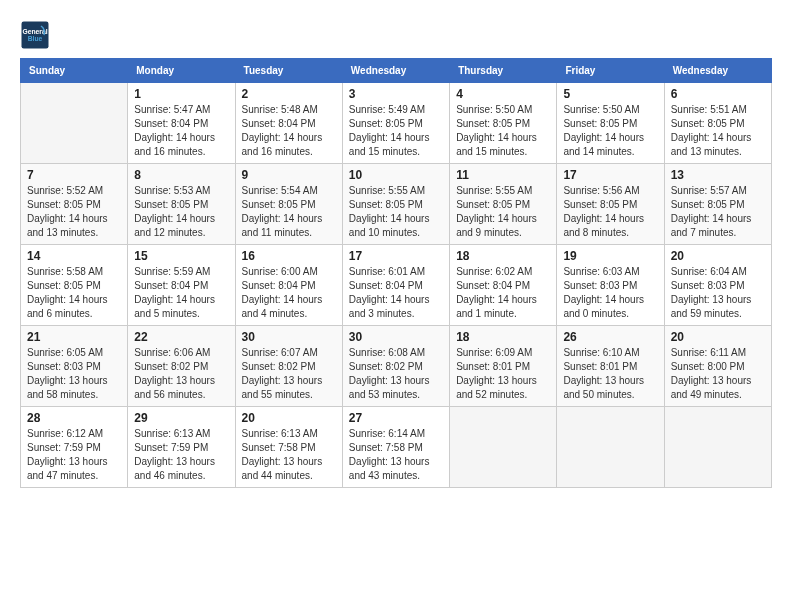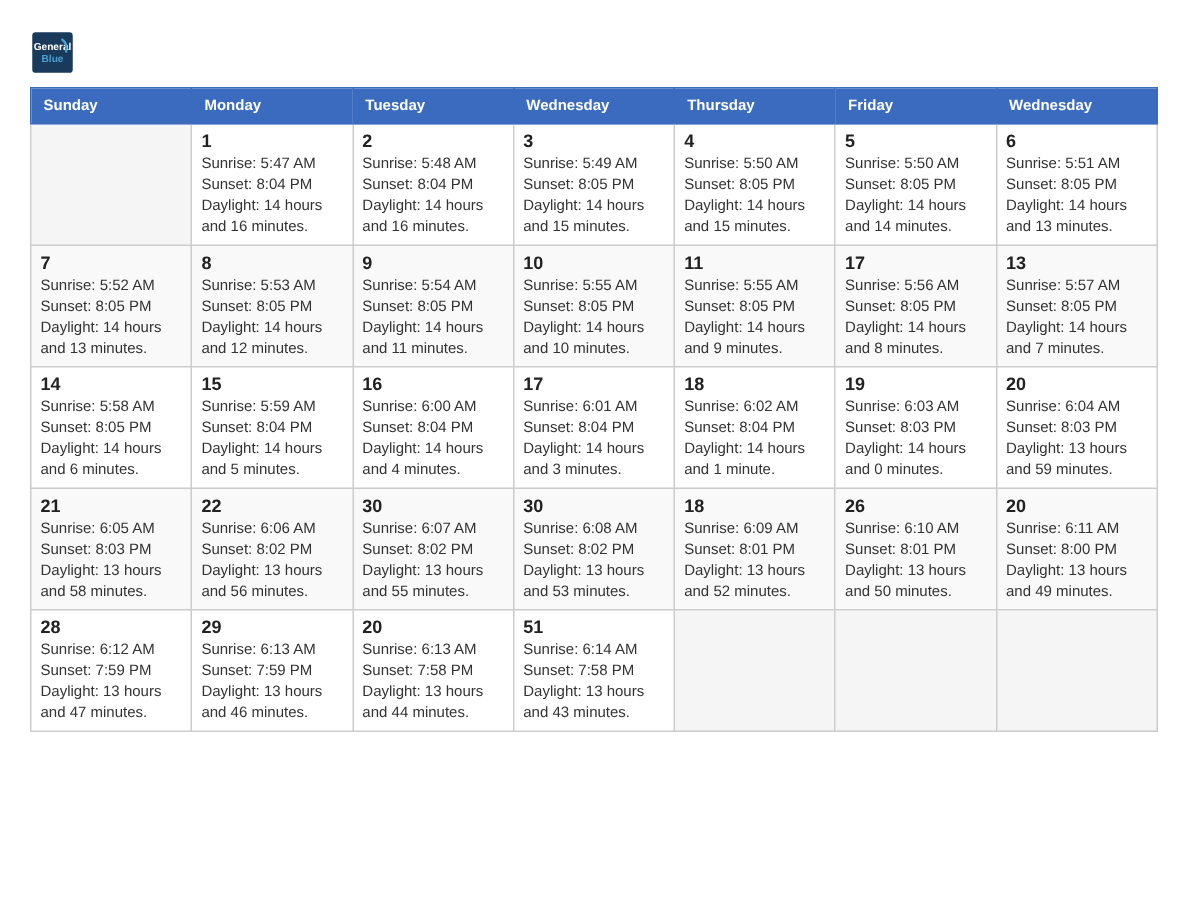--- a/index.html
+++ b/index.html
@@ -235,21 +235,21 @@
         </td>
         <td>
           <div class="day-number">29</div>
           <div class="day-info">Sunrise: 6:13 AM<br>Sunset: 7:59 PM<br>Daylight: 13 hours and 46 minutes.</div>
         </td>
         <td>
           <div class="day-number">20</div>
           <div class="day-info">Sunrise: 6:13 AM<br>Sunset: 7:58 PM<br>Daylight: 13 hours and 44 minutes.</div>
         </td>
         <td>
-          <div class="day-number">51</div>
+          <div class="day-number">27</div>
           <div class="day-info">Sunrise: 6:14 AM<br>Sunset: 7:58 PM<br>Daylight: 13 hours and 43 minutes.</div>
         </td>
         <td class="empty"></td>
         <td class="empty"></td>
         <td class="empty"></td>
       </tr>
     </tbody>
 </table>
 
 </body></html>

